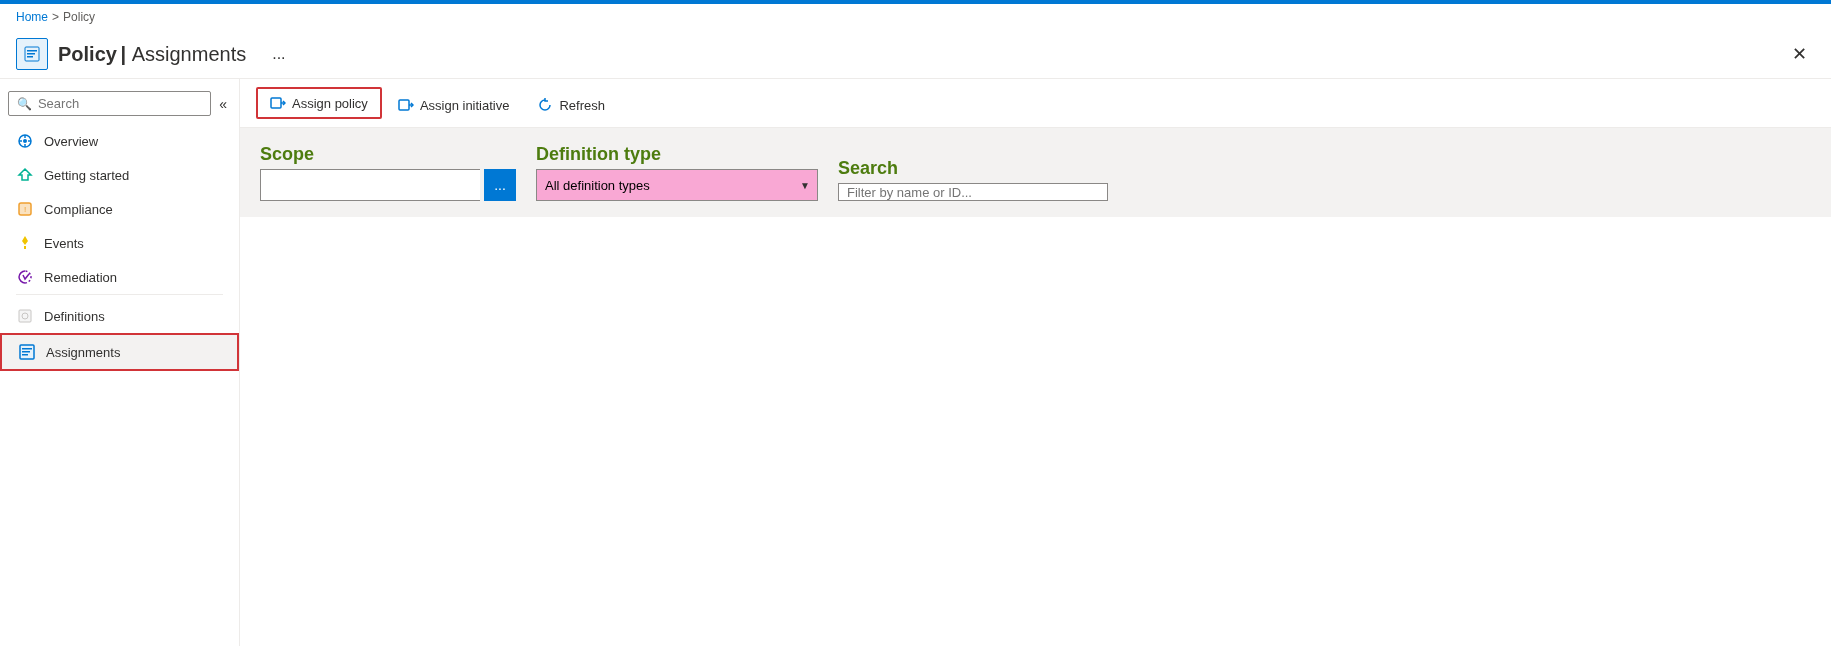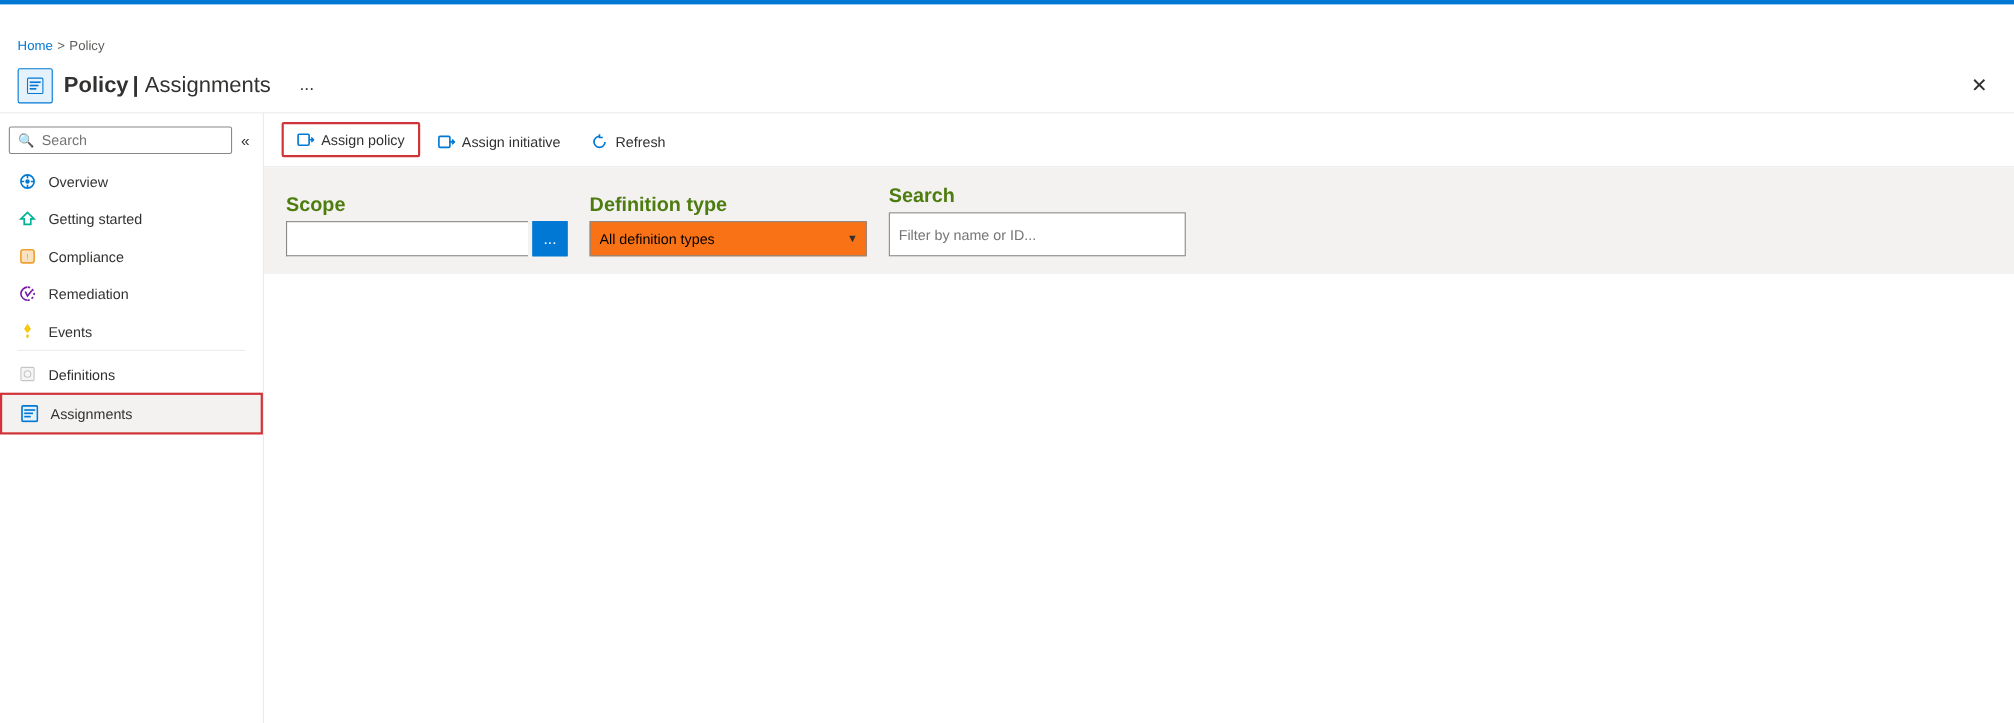--- a/index.html
+++ b/index.html
@@ -12,21 +12,20 @@
     }
 
     
     .breadcrumb {
       padding: 6px 16px;
       font-size: 12px;
       color: #0078d4;
       display: flex;
       align-items: center;
       gap: 4px;
-      margin-top: 24px;
     }
     .breadcrumb a { color: #0078d4; text-decoration: none; cursor: pointer; }
     .breadcrumb span { color: #605e5c; }
 
     
     .header-row {
       display: flex;
       align-items: center;
       padding: 8px 16px;
       border-bottom: 1px solid #edebe9;
@@ -228,26 +227,26 @@
       color: #fff;
       width: 32px;
       height: 32px;
       cursor: pointer;
       display: flex;
       align-items: center;
       justify-content: center;
       font-size: 14px;
     }
     .def-type-select {
-      width: 252px;
+      width: 282px;
       border: 1px solid #8a8886;
       padding: 6px 8px;
       font-size: 13px;
       outline: none;
-      background: #f97316;
+      background: #f9a8d4;
       height: 32px;
       appearance: none;
       -webkit-appearance: none;
       cursor: pointer;
     }
     .select-wrap {
       position: relative;
       display: flex;
       align-items: center;
     }
@@ -258,21 +257,21 @@
       color: #323130;
       font-size: 10px;
     }
     .search-filter-input {
       width: 270px;
       border: 1px solid #8a8886;
       padding: 6px 8px;
       font-size: 13px;
       outline: none;
       background: #fff;
-      height: 40px;
+      height: 18px;
       color: #a19f9d;
     }
 
     
     .icon-svg { width: 16px; height: 16px; }
   </style>
 </head>
 <body>
 
 <div class="top-bar"></div>
@@ -344,37 +343,37 @@
           <rect x="2" y="2" width="12" height="12" rx="2" fill="none" stroke="#f0a030" stroke-width="1.5"></rect>
           <text x="8" y="11" font-size="8" text-anchor="middle" fill="#f0a030">!</text>
         </svg>
       </span>
       <span>Compliance</span>
     </div>
 
     <div class="nav-item">
       <span class="nav-icon">
         <svg width="16" height="16" viewBox="0 0 16 16">
+          <polygon points="8,1 8,10 5,6" fill="#f0c400"></polygon>
+          <polygon points="8,10 8,1 11,6" fill="#f0c400"></polygon>
+          <line x1="8" y1="11" x2="8" y2="14" stroke="#f0c400" stroke-width="2"></line>
+        </svg>
+      </span>
+      <span>Events</span>
+    </div>
+
+    <div class="nav-item">
+      <span class="nav-icon">
+        <svg width="16" height="16" viewBox="0 0 16 16">
           <path d="M8 2 C5 2 2 5 2 8 C2 11 5 14 8 14" fill="none" stroke="#7719aa" stroke-width="1.5"></path>
           <path d="M8 14 C11 14 14 11 14 8 C14 5 11 2 8 2" fill="none" stroke="#7719aa" stroke-width="1.5" stroke-dasharray="2,2"></path>
           <polyline points="6,6 8,10 12,5" fill="none" stroke="#7719aa" stroke-width="1.5"></polyline>
         </svg>
       </span>
       <span>Remediation</span>
-    </div>
-
-    <div class="nav-item">
-      <span class="nav-icon">
-        <svg width="16" height="16" viewBox="0 0 16 16">
-          <polygon points="8,1 8,10 5,6" fill="#f0c400"></polygon>
-          <polygon points="8,10 8,1 11,6" fill="#f0c400"></polygon>
-          <line x1="8" y1="11" x2="8" y2="14" stroke="#f0c400" stroke-width="2"></line>
-        </svg>
-      </span>
-      <span>Events</span>
     </div>
 
     <div class="section-divider"></div>
 
     <div class="nav-item">
       <span class="nav-icon">
         <svg width="16" height="16" viewBox="0 0 16 16">
           <rect x="2" y="2" width="12" height="12" rx="1" fill="#f5f5f5" stroke="#c8c6c4" stroke-width="1"></rect>
           <circle cx="8" cy="8" r="3" fill="none" stroke="#c8c6c4" stroke-width="1"></circle>
         </svg>

